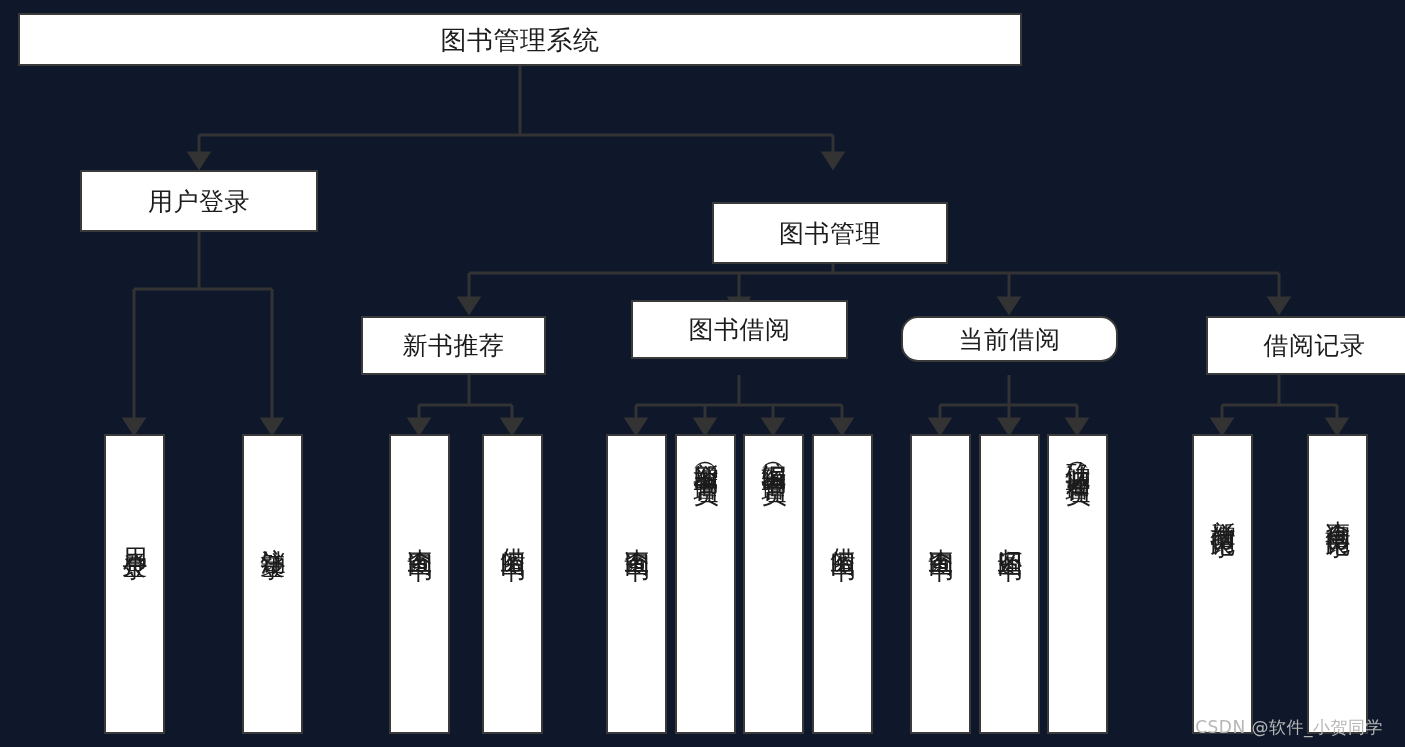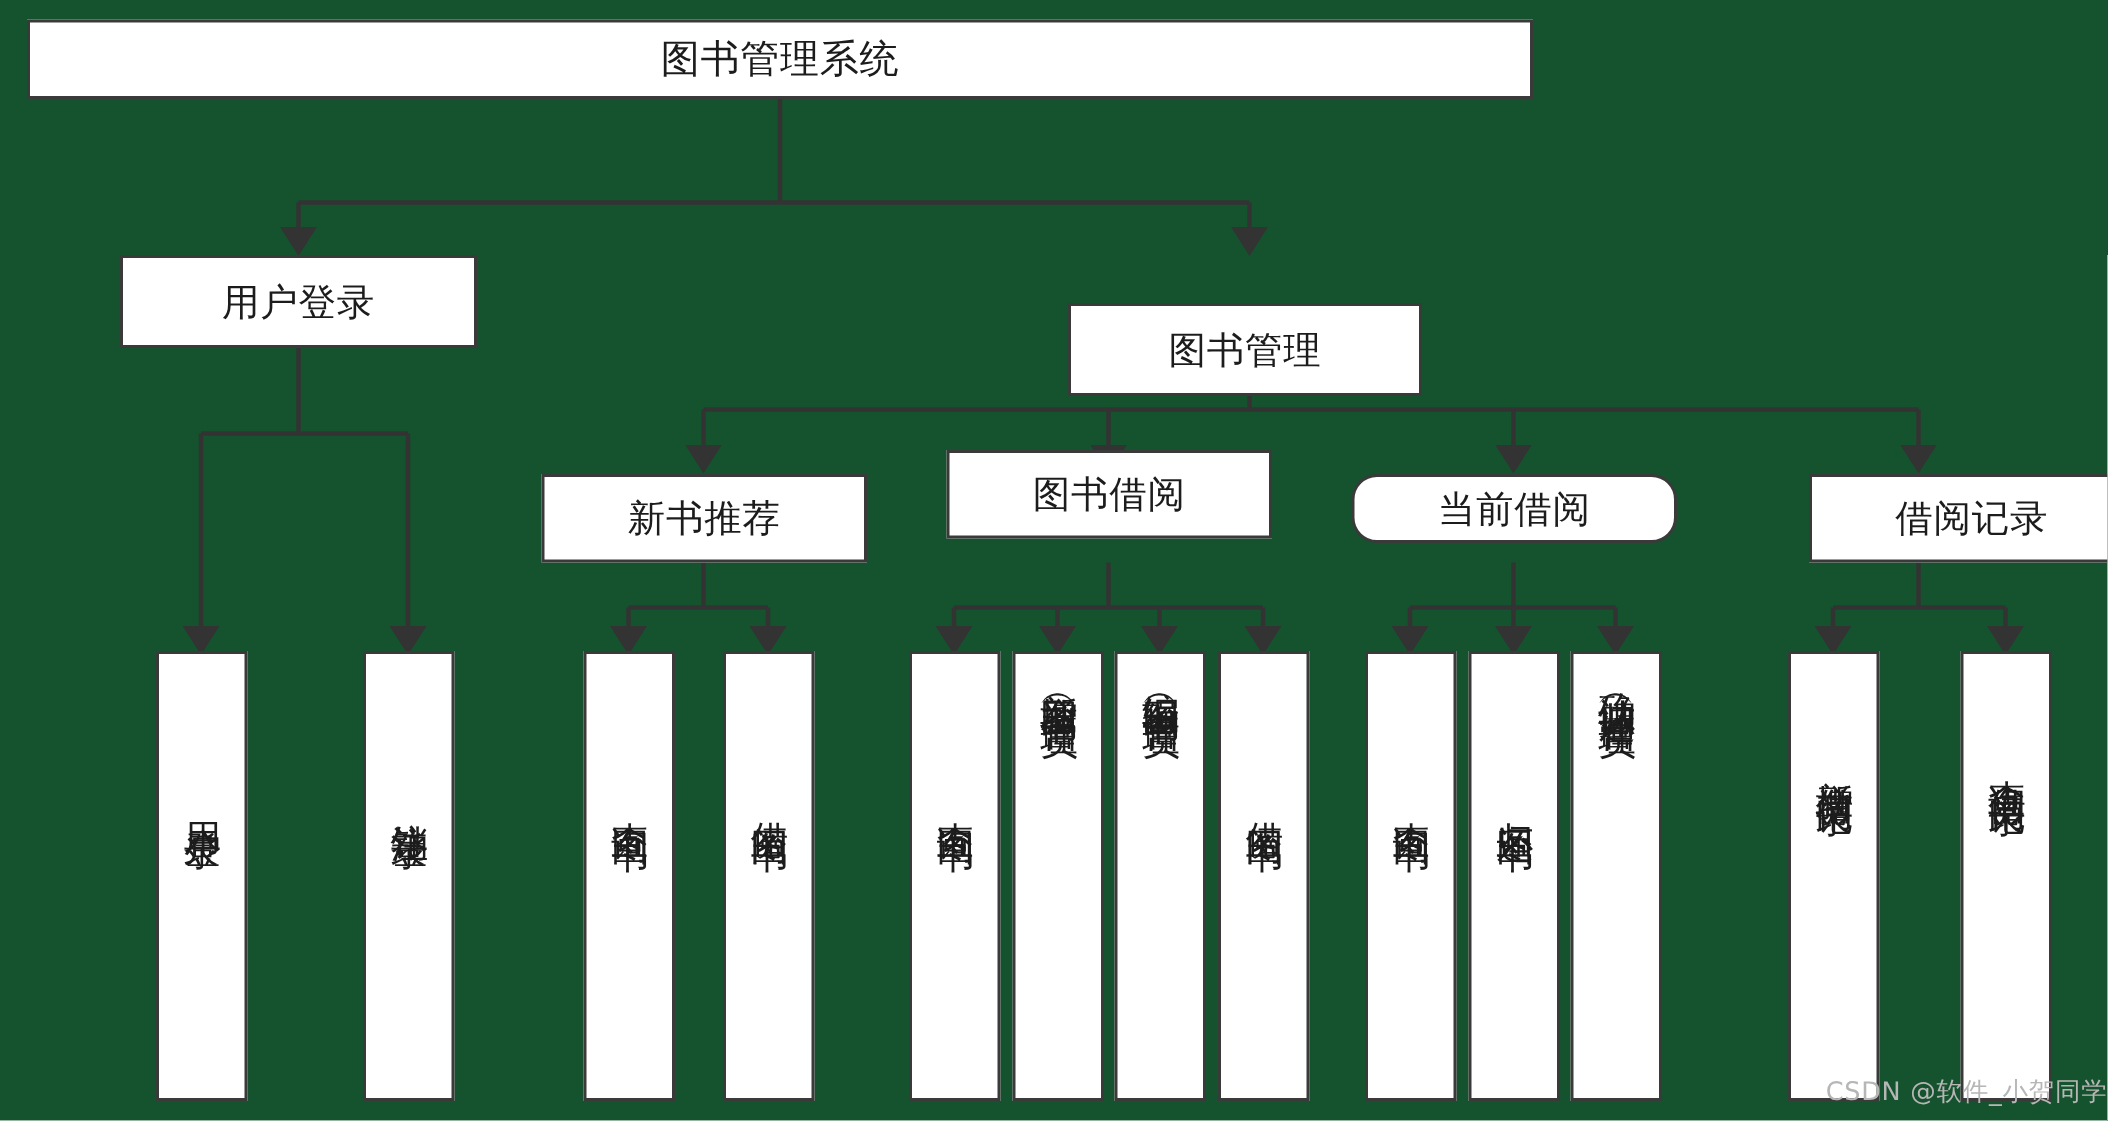--- a/index.html
+++ b/index.html
@@ -8,21 +8,21 @@
     padding: 0;
     background: #ffffff;
   }
   body {
     font-family: "DejaVu Sans", "Liberation Sans", sans-serif;
   }
   #diagram-root {
     position: relative;
     width: 1405px;
     height: 747px;
-    background: #14532d;
+    background: #0f172a;
     overflow: hidden;
   }
   #edges-layer {
     position: absolute;
     left: 0;
     top: 0;
     width: 1405px;
     height: 747px;
     pointer-events: none;
   }
@@ -67,21 +67,21 @@
     align-items: flex-start;
   }
   .node.vertical.mid-label .node-label {
     margin-top: 58px;
   }
   .node.vertical.short-label .node-label {
     margin-top: 86px;
   }
   #watermark {
     position: absolute;
-    right: 0;
+    right: 22px;
     bottom: 8px;
     font-size: 17px;
     color: #b6b6b6;
     letter-spacing: 0.5px;
     white-space: nowrap;
   }
 </style>
 </head>
 <body>
 
@@ -141,21 +141,21 @@
     <span class="node-label">图书管理系统</span>
   </div>
 
   <div class="node horizontal" style="left:80px; top:170px; width:238px; height:62px;">
     <span class="node-label">用户登录</span>
   </div>
   <div class="node horizontal" style="left:712px; top:170px; width:236px; height:62px;margin-top:32px;">
     <span class="node-label">图书管理</span>
   </div>
 
-  <div class="node horizontal" style="left:361px; top:316px; width:217px; height:59px;">
+  <div class="node horizontal" style="left:361px; top:316px; width:185px; height:59px;">
     <span class="node-label">新书推荐</span>
   </div>
   <div class="node horizontal" style="left:631px; top:300px; width:217px; height:59px;">
     <span class="node-label">图书借阅</span>
   </div>
   <div class="node horizontal" style="left:901px; top:316px; width:217px; height:46px;border-radius:17px;">
     <span class="node-label">当前借阅</span>
   </div>
   <div class="node horizontal" style="left:1206px; top:316px; width:217px; height:59px;">
     <span class="node-label">借阅记录</span>

